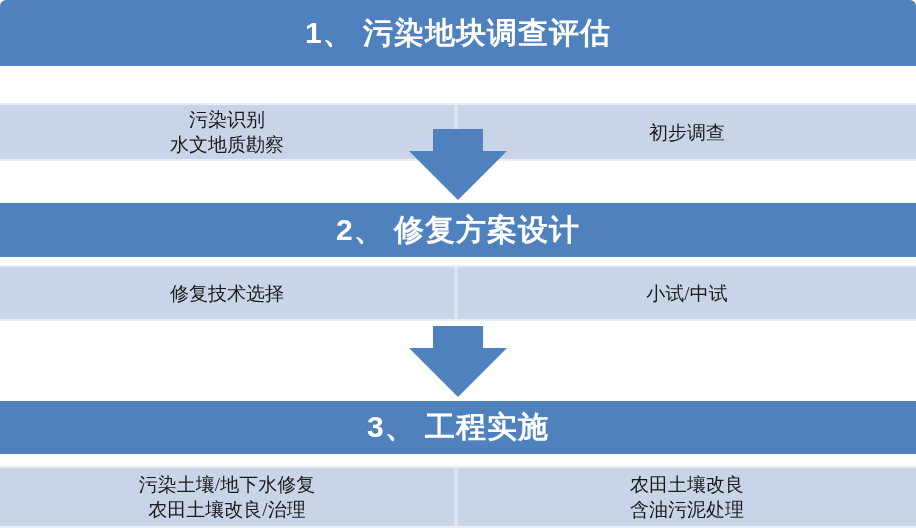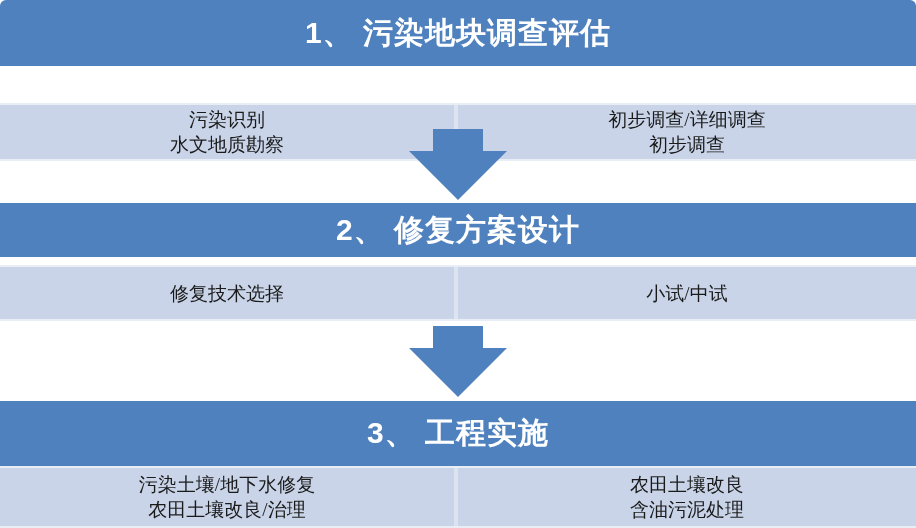--- a/index.html
+++ b/index.html
@@ -48,39 +48,38 @@
     clip-path:polygon(24px 0, 74px 0, 74px 22px, 98px 22px, 49px 71px, 0 22px, 24px 22px);
   }
 
   
   #hdr1{top:0;height:66px;}
   #band1{top:66px;height:58px;margin-top:37px;}
   #arrow1{top:129px;}
   #hdr2{top:203px;height:54px;}
   #band2{top:265px;height:56px;}
   #arrow2{top:326px;}
-  #hdr3{top:401px;height:65px;}
+  #hdr3{top:401px;height:53px;}
   #band3{top:466px;height:62px;justify-content:center;}
 </style>
 </head>
 <body>
 
 <div class="page">
 
   <div id="hdr1" class="step-header first">
     <span>1、 污染地块调查评估</span>
   </div>
   <div id="band1" class="band">
     <div class="cell left">
       <div>污染识别</div>
       <div>水文地质勘察</div>
     </div>
     <div class="vdivider"></div>
     <div class="cell right">
-      <div>初步调查/详细调查</div>
       <div>初步调查</div>
     </div>
   </div>
 
   <div id="arrow1" class="arrow"></div>
 
   <div id="hdr2" class="step-header">
     <span>2、 修复方案设计</span>
   </div>
   <div id="band2" class="band">

